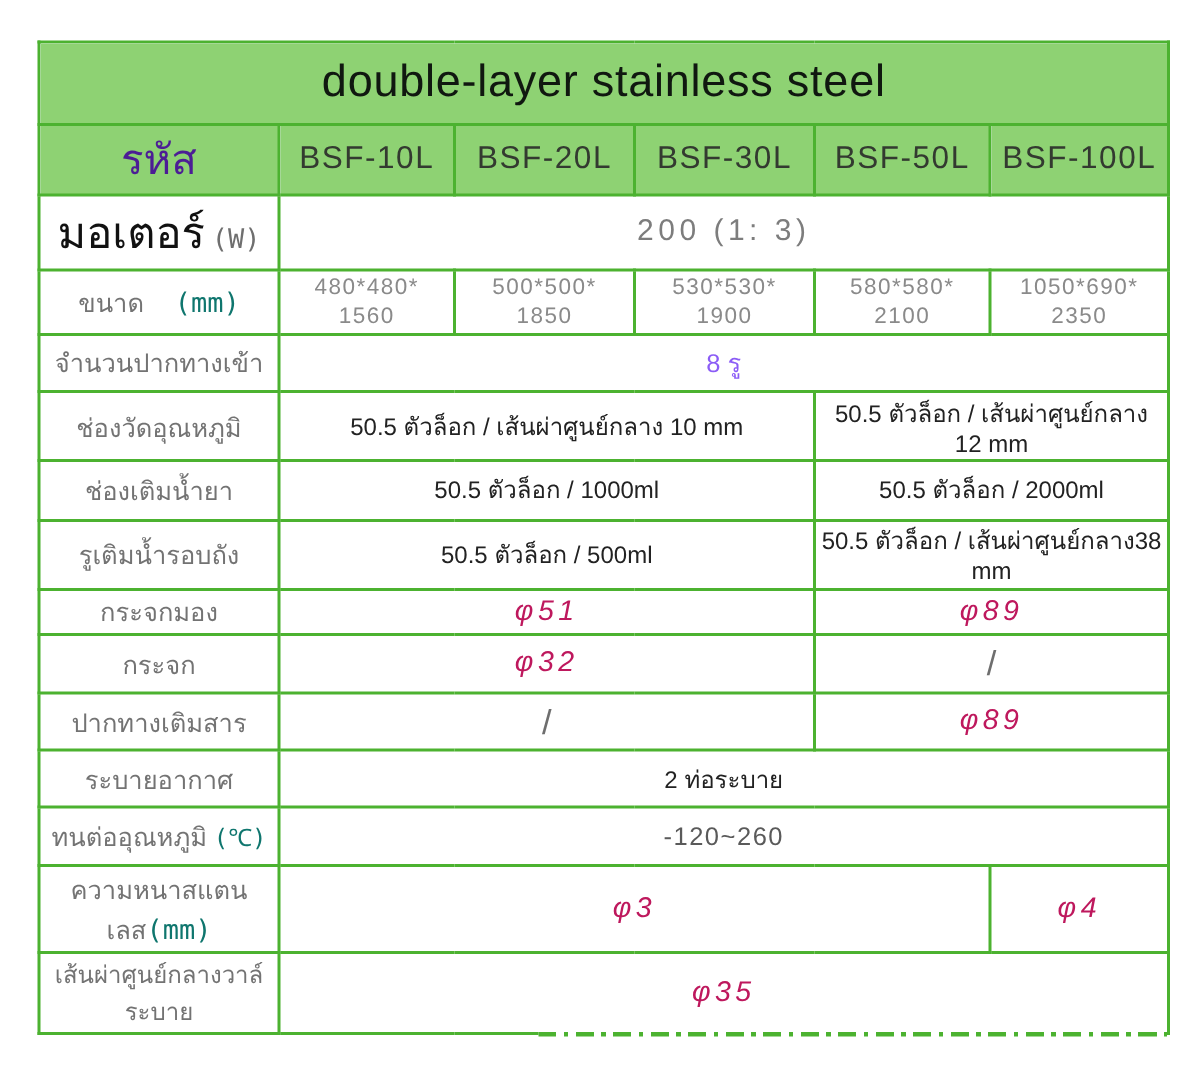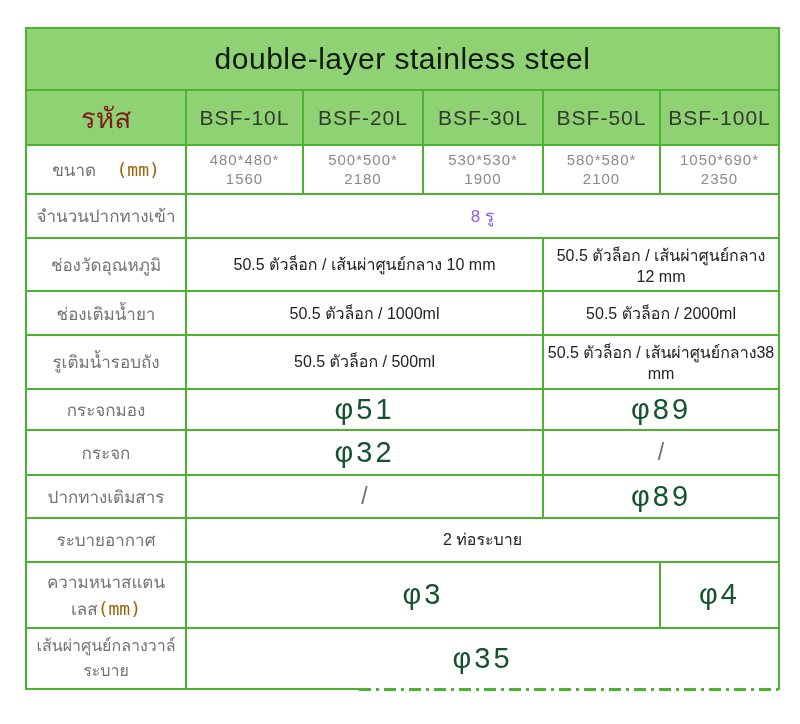--- a/index.html
+++ b/index.html
@@ -28,44 +28,44 @@
     overflow: hidden;
   }
   
   .green-bg { background: #8ed273; }
   .title-cell {
     font-size: 30px;
     color: #101810;
     letter-spacing: 0.5px;
     margin-top: 40px;
   }
-  .code-label { font-size: 28px; color: #7f1d1d; }
+  .code-label { font-size: 28px; color: #4c1d95; }
   .model-cell { font-size: 21px; color: #333a30; letter-spacing: 1px; margin-left: 48px; }
 
   
   .lbl { font-size: 17px; color: #737373; }
   .lbl-big { font-size: 29px; color: #111; }
   .unit {
     font-family: "DejaVu Sans Mono", "Liberation Mono", monospace;
     color: #6f6f6f; font-size: 18px;
   }
   .unit-dark {
     font-family: "DejaVu Sans Mono", "Liberation Mono", monospace;
-    color: #a16207; font-size: 18px;
+    color: #0f766e; font-size: 18px;
   }
   .gap-left { margin-left: 16px; }
 
   
   .val-gray-sm {
     font-size: 15px; color: #8a8a8a;
     letter-spacing: 1px; line-height: 1.3;
     white-space: pre-line;
   }
   .val-gray-md { font-size: 20px; color: #7d7d7d; letter-spacing: 3px; }
-  .val-phi { font-size: 29px; color: #14532d; letter-spacing: 3px; }
+  .val-phi { font-size: 19px; color: #be185d; letter-spacing: 3px; font-style: italic; }
   .val-slash { font-size: 23px; color: #6e6e6e; }
   .val-black { font-size: 16px; color: #222222; }
   .val-dark { font-size: 17px; color: #8b5cf6; }
   .val-range { font-size: 17px; color: #5a5a5a; letter-spacing: 1px; }
 
   
   .bottom-dash {
     position: absolute;
     left: 334px; bottom: -1px;
     width: 419px; height: 3px;
@@ -98,30 +98,37 @@
 
     <tr style="height:40px">
       <td class="green-bg code-label">รหัส</td>
       <td class="green-bg model-cell">BSF-10L</td>
       <td class="green-bg model-cell">BSF-20L</td>
       <td class="green-bg model-cell">BSF-30L</td>
       <td class="green-bg model-cell">BSF-50L</td>
       <td class="green-bg model-cell">BSF-100L</td>
     </tr>
 
+    <tr style="height:36px">
+      <td>
+        <span class="lbl-big">มอเตอร์</span>
+        <span class="unit">(W)</span>
+      </td>
+      <td colspan="5" class="val-gray-md">200 (1: 3)</td>
+    </tr>
 
     <tr style="height:42px">
       <td>
         <span class="lbl">ขนาด</span>
         <span class="unit-dark gap-left">(mm)</span>
       </td>
       <td class="val-gray-sm">480*480*
 1560</td>
       <td class="val-gray-sm">500*500*
-2180</td>
+1850</td>
       <td class="val-gray-sm">530*530*
 1900</td>
       <td class="val-gray-sm">580*580*
 2100</td>
       <td class="val-gray-sm">1050*690*
 2350</td>
     </tr>
 
     <tr style="height:37px">
       <td class="lbl">จำนวนปากทางเข้า</td>
@@ -164,20 +171,27 @@
       <td colspan="2" class="val-phi">φ89</td>
     </tr>
 
 
     <tr style="height:37px">
       <td class="lbl">ระบายอากาศ</td>
       <td colspan="5" class="val-black">2 ท่อระบาย</td>
     </tr>
 
 
+    <tr style="height:38px">
+      <td>
+        <span class="lbl">ทนต่ออุณหภูมิ</span>
+        <span class="unit-dark" style="font-size:16px">(℃)</span>
+      </td>
+      <td colspan="5" class="val-range">-120~260</td>
+    </tr>
 
     <tr style="height:39px">
       <td>
         <span class="lbl">ความหนาสแตนเลส</span><span class="unit-dark">(mm)</span>
       </td>
       <td colspan="4" class="val-phi">φ3</td>
       <td class="val-phi">φ4</td>
     </tr>
 
     <tr style="height:35px">

